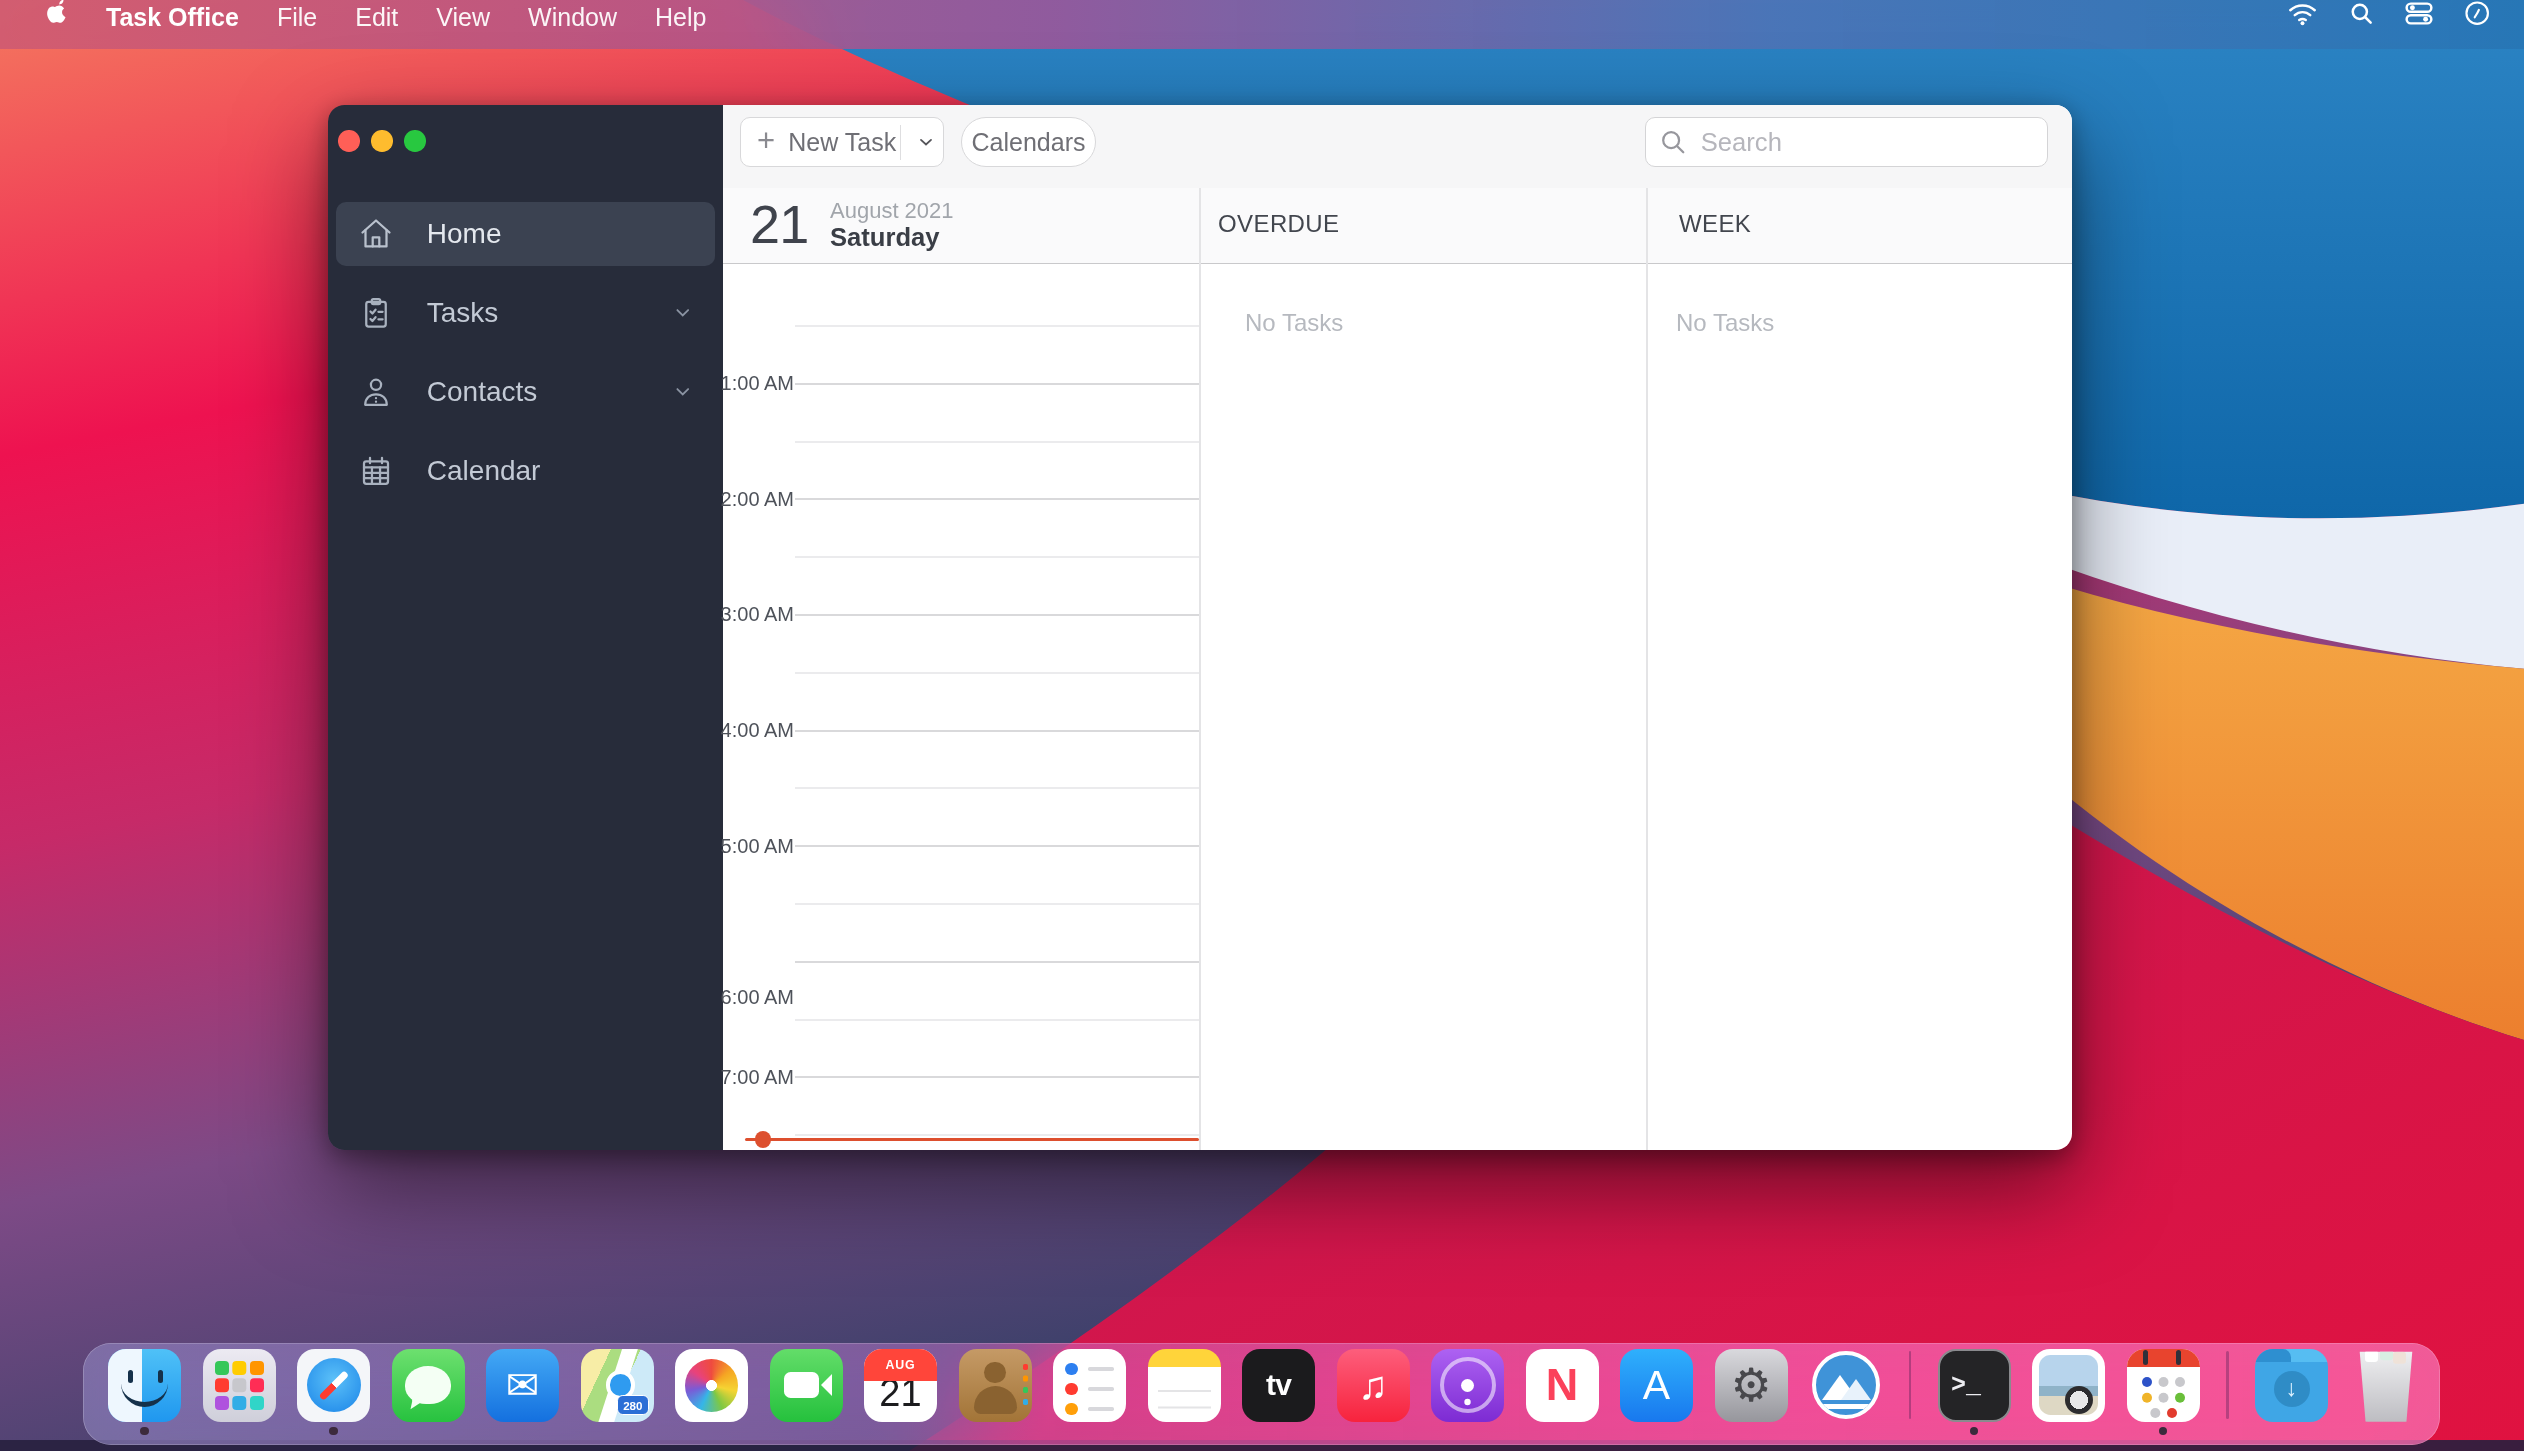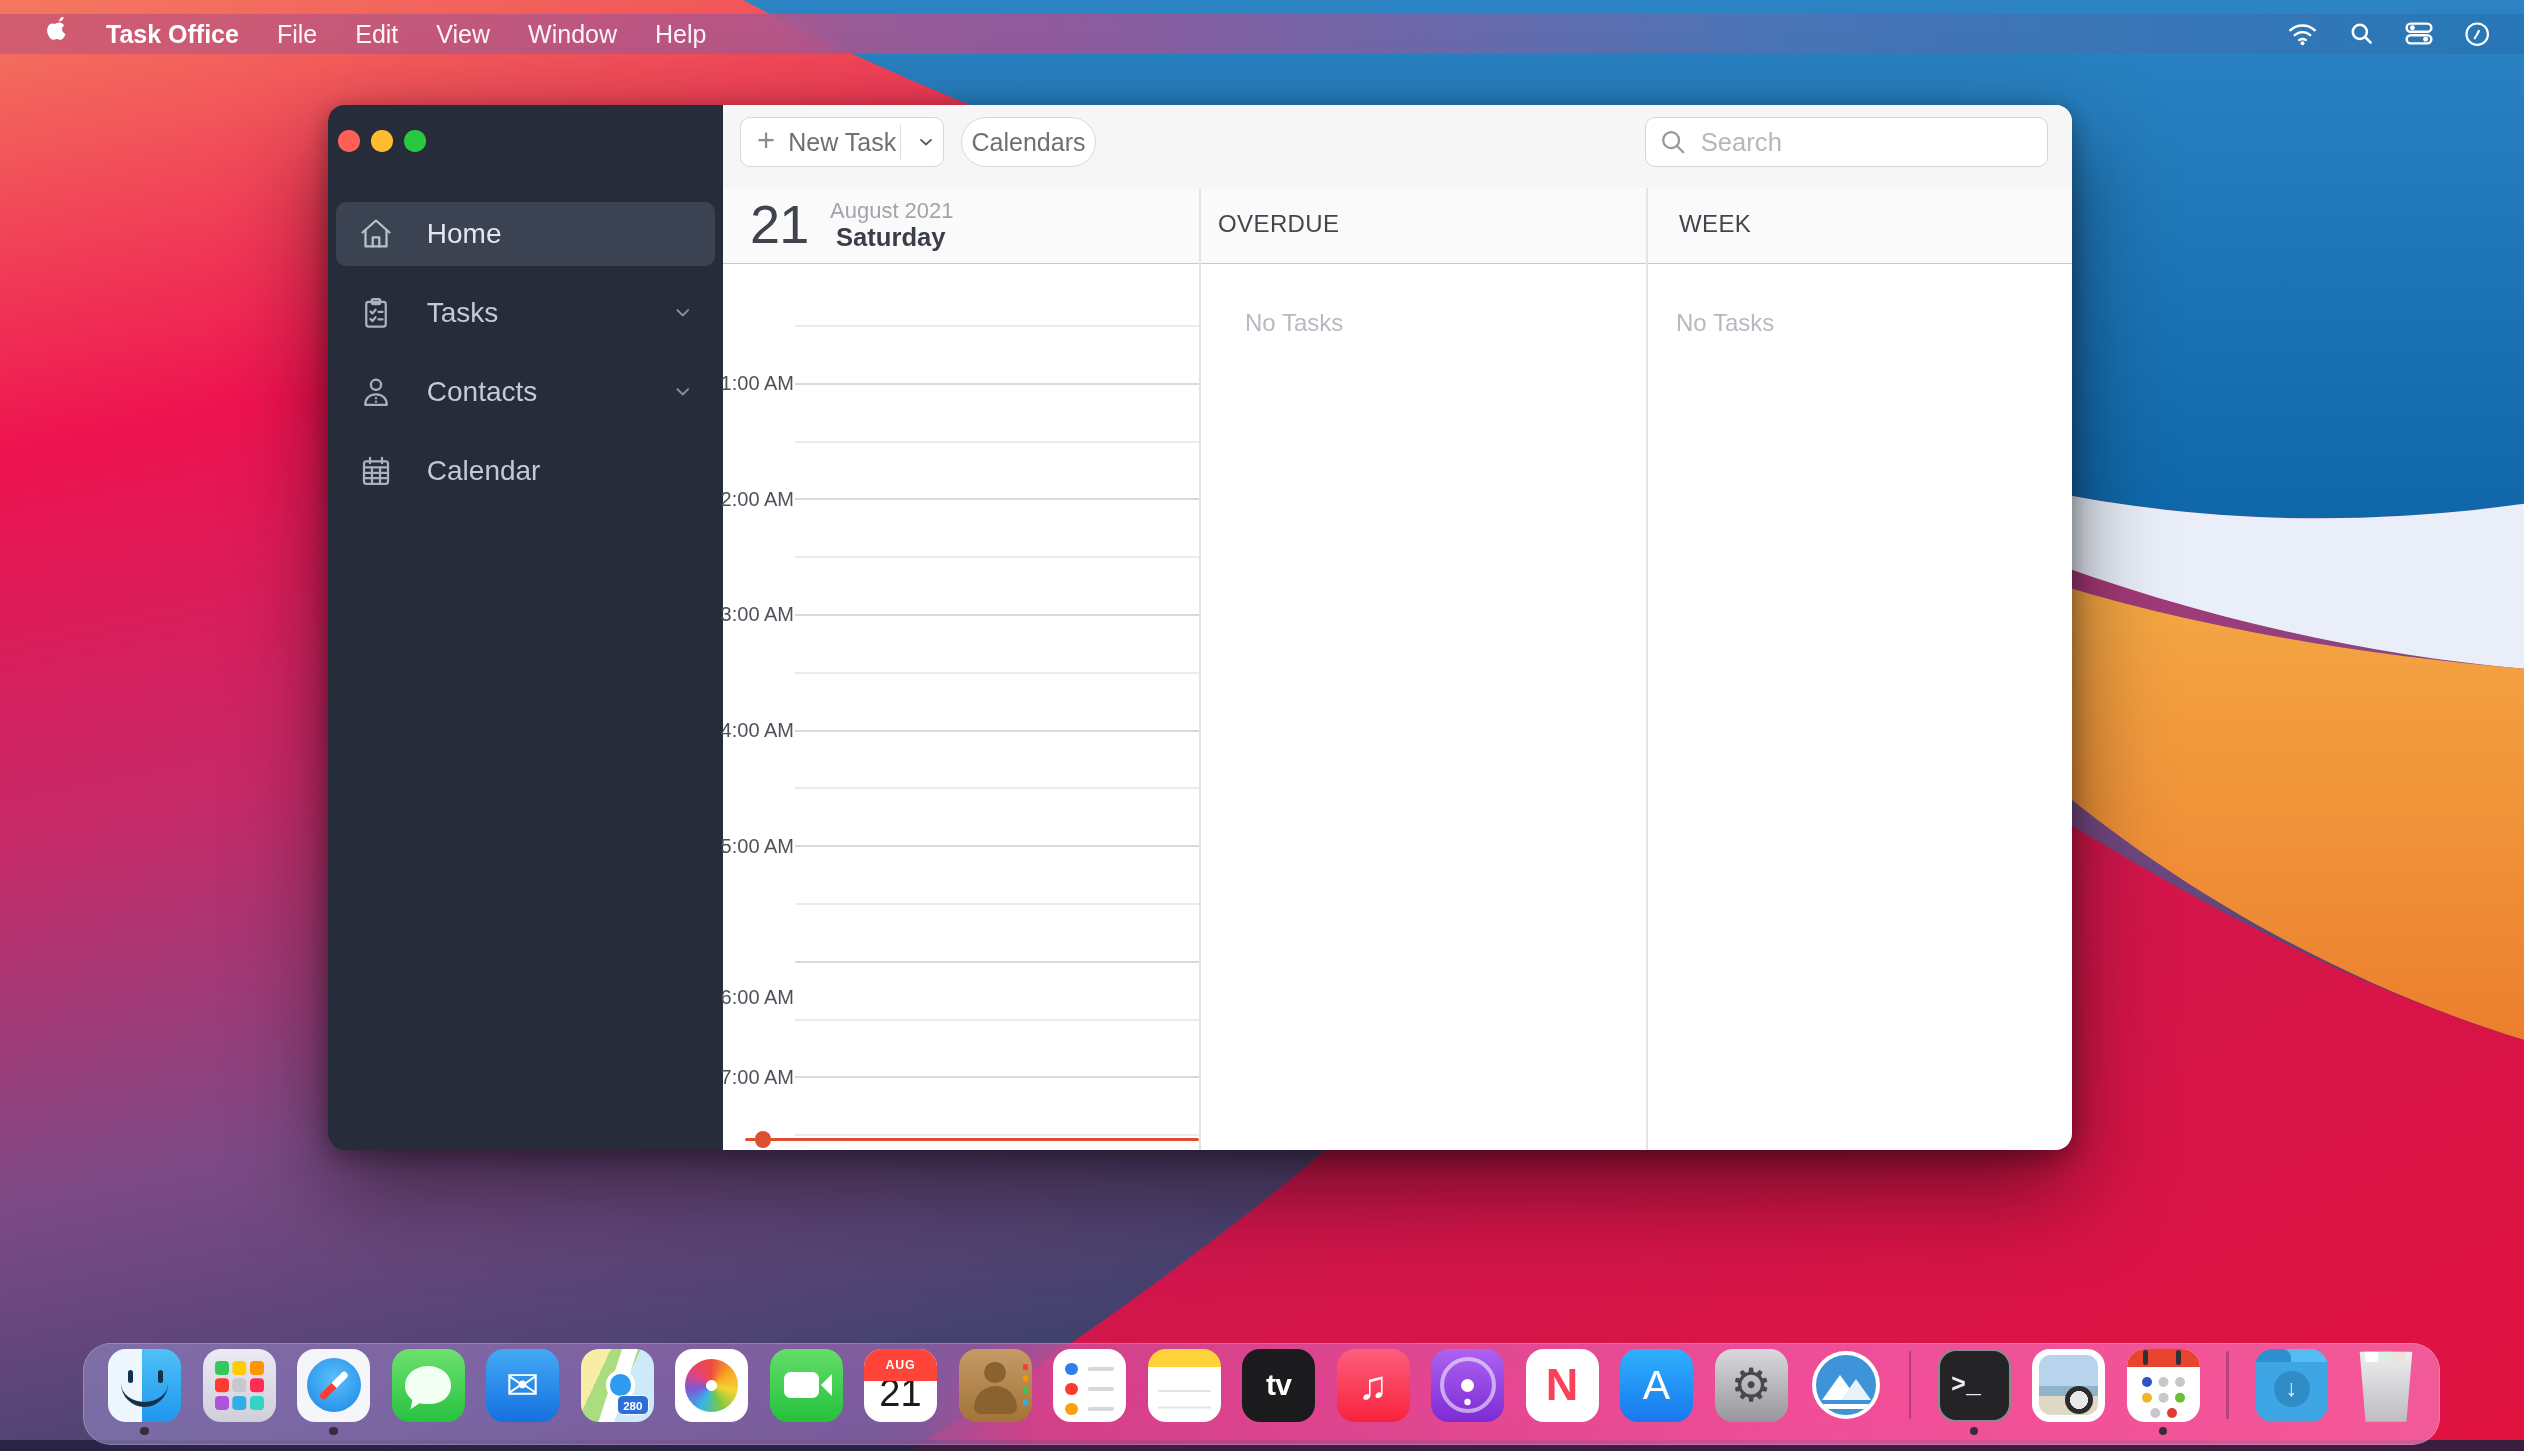--- a/index.html
+++ b/index.html
@@ -1,24 +1,24 @@
 <!DOCTYPE html>
 <html style="font-size:13.2px"><head>
 <meta charset="utf-8">
 <style>
   html,body{margin:0;padding:0;background:#000;}
   #screen{position:relative;width:2525px;height:1452px;overflow:hidden;
           font-family:"Liberation Sans",sans-serif;-webkit-font-smoothing:antialiased;}
   #wallpaper{position:absolute;inset:0;}
 
   
-  #menubar{position:absolute;left:0;top:14px;width:2525px;height:40px;
+  #menubar{position:absolute;left:0;top:0;width:2525px;height:49px;
     background:linear-gradient(90deg,rgba(205,90,115,.88),rgba(160,85,150,.88) 42%,rgba(80,115,180,.9) 70%,rgba(40,118,180,.92));
     backdrop-filter:blur(33px) saturate(1.4);
-    display:flex;align-items:center;color:#fff;font-size:25px;}
+    display:flex;align-items:flex-start;color:#fff;font-size:25px;}
   .mb-left{display:flex;align-items:center;gap:38px;padding-left:43px;}
   .mb-appname{font-weight:700;}
   .mb-item{opacity:.95;cursor:default;}
   .mb-right{margin-left:auto;display:flex;align-items:center;gap:31px;padding-right:35px;}
   .mb-right svg{display:block;}
 
   
   #window{position:absolute;left:328px;top:105px;width:1744px;height:1045px;
     border-radius:16.5px;overflow:hidden;box-shadow:0 37px 91px rgba(0,0,0,.5),0 6.6px 25px rgba(0,0,0,.35);}
   #sidebar{position:absolute;left:0;top:0;width:395px;height:100%;background:#272c3a;}
@@ -48,21 +48,21 @@
     border:1.7px solid #d4d4d6;border-radius:10px;box-sizing:border-box;display:flex;align-items:center;}
   #searchbox svg{margin:0 11.6px 0 13.2px;flex:0 0 auto;}
   #searchbox input{border:none;outline:none;background:transparent;font-family:"Liberation Sans",sans-serif;
     font-size:25.6px;color:#3c3c40;width:314px;}
   #searchbox input::placeholder{color:#b6b6bc;}
 
   #dayheader{position:absolute;left:0;top:83px;right:0;height:75px;background:#fafafb;border-bottom:1.7px solid #c9c9cb;}
   .day-num{position:absolute;left:27px;top:5px;font-size:54px;font-weight:300;color:#3f434c;letter-spacing:-0.8px;}
   .day-sub{position:absolute;left:107px;top:10px;line-height:1.15;}
   .day-month{font-size:22px;color:#a1a5ab;}
-  .day-week{font-size:25.6px;font-weight:700;color:#3a3e46;margin-left:6px;}
+  .day-week{font-size:25.6px;font-weight:700;color:#3a3e46;}
   .col-title{position:absolute;top:21.5px;font-size:24px;font-weight:400;color:#42464e;letter-spacing:0.4px;}
   #title-overdue{left:495px;} #title-week{left:956px;}
 
   .vdiv{position:absolute;top:83px;bottom:0;width:1.7px;background:#e4e4e6;}
   #vdiv1{left:476px;} #vdiv2{left:923px;}
 
   #content{position:absolute;left:0;top:159px;right:0;bottom:0;}
   #timeline{position:absolute;left:0;top:0;width:476px;height:100%;}
   .hour-label{position:absolute;right:405px;width:124px;text-align:right;font-size:20px;color:#4e525a;}
   .hour-line{position:absolute;left:72px;width:404px;height:1.7px;background:#d9d9db;}

